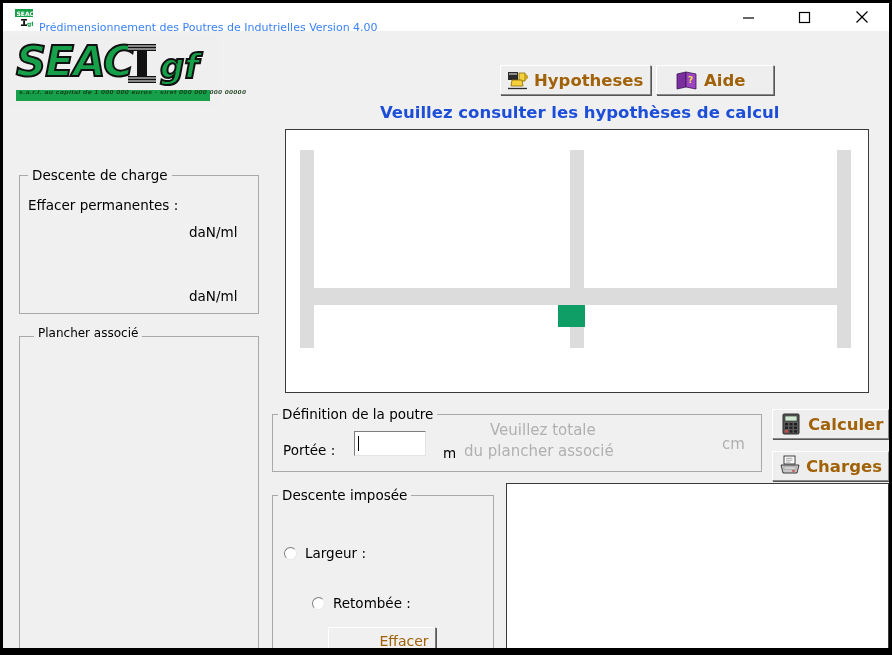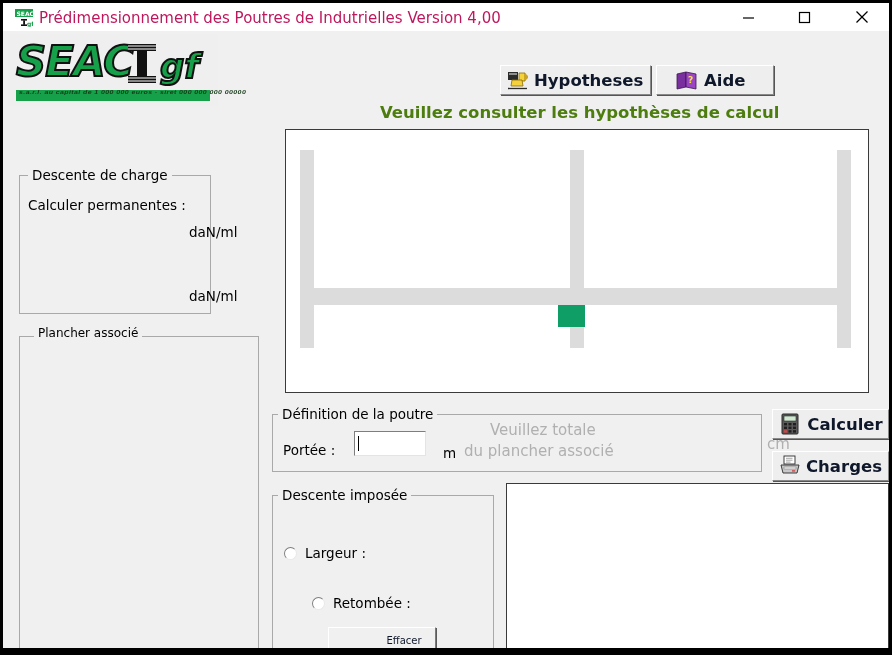--- a/index.html
+++ b/index.html
@@ -28,23 +28,23 @@
     border-top: 3px solid #000;
     border-right: 3px solid #000;
   }
   #title-icon {
     position: absolute;
     left: 12px; top: 6px;
     width: 18px; height: 18px;
   }
   #title-text {
     position: absolute;
-    left: 36px; top: 6px;
-    font-size: 15px;
-    color: #be185d;
+    left: 36px; top: 18px;
+    font-size: 11px;
+    color: #3b82f6;
     white-space: nowrap;
     font-family: "DejaVu Sans", sans-serif;
   }
   .wbtn {
     position: absolute;
     top: 0;
     width: 46px; height: 28px;
     display: flex; align-items: center; justify-content: center;
     cursor: default;
   }
@@ -127,52 +127,52 @@
     box-shadow: 1px 1px 0 #555;
     box-sizing: border-box;
     display: flex;
     align-items: center;
     cursor: default;
     font-family: "DejaVu Sans", sans-serif;
   }
   .btn3d .blabel {
     font-size: 16.5px;
     font-weight: bold;
-    color: #0f172a;
+    color: #a16207;
     white-space: nowrap;
   }
   .btn3d .bicon {
     flex: 0 0 auto;
     display: flex; align-items: center; justify-content: center;
   }
 
   #btn-hypotheses { left: 497px; top: 34px; width: 151px; height: 30px; padding-left: 5px; }
   #btn-hypotheses .bicon { width: 24px; height: 22px; margin-right: 4px; }
   #btn-aide { left: 653px; top: 34px; width: 118px; height: 30px; padding-left: 18px; }
   #btn-aide .bicon { width: 24px; height: 22px; margin-right: 5px; }
   #btn-fermer { left: 775px; top: 34px; width: 111px; height: 30px; padding-left: 10px; }
   #btn-fermer .bicon { width: 22px; height: 22px; margin-right: 6px; }
 
-  #btn-calculer { left: 769px; top: 378px; width: 117px; height: 30px; padding-left: 2px; justify-content: center; }
+  #btn-calculer { left: 769px; top: 378px; width: 117px; height: 30px; padding-left: 8px; }
   #btn-calculer .bicon { width: 20px; height: 22px; margin-right: 7px; }
   #btn-imprimer { left: 769px; top: 420px; width: 117px; height: 30px; padding-left: 6px; }
   #btn-imprimer .bicon { width: 22px; height: 22px; margin-right: 5px; }
 
   #btn-effacer {
     left: 325px; top: 596px; width: 108px; height: 27px;
     justify-content: center;
     background: #f0f0f0;
     border-top: 1.5px solid #ffffff;
     border-left: 1.5px solid #ffffff;
     border-right: 1.5px solid #7a7a7a;
     border-bottom: 1.5px solid #7a7a7a;
     box-shadow: 1px 1px 0 #5a5a5a;
   }
   #btn-effacer .blabel {
-    font-size: 10px;
+    font-size: 14px;
     font-weight: normal;
     font-family: "DejaVu Sans", sans-serif;
     margin-left: 44px;
   }
 
   
   #warning {
     position: absolute;
     left: 377px; top: 72px;
     font-size: 16.5px;
@@ -192,21 +192,21 @@
     position: absolute;
     top: -9px;
     background: #f0f0f0;
     padding: 0 4px;
     font-size: 13.5px;
     color: #000;
     white-space: nowrap;
     font-family: "DejaVu Sans", sans-serif;
   }
 
-  #gb-descente { left: 16px; top: 144px; width: 192px; height: 139px; }
+  #gb-descente { left: 16px; top: 144px; width: 240px; height: 139px; }
   #gb-descente .gb-title { left: 8px; }
 
   #gb-plancher { left: 16px; top: 305px; width: 240px; height: 328px; }
   #gb-plancher .gb-title { left: 14px; top: -11px; font-size: 12px; }
 
   #gb-definition { left: 269px; top: 383px; width: 490px; height: 58px; }
   #gb-definition .gb-title { left: 5px; }
 
   #gb-dimension { left: 269px; top: 464px; width: 222px; height: 170px; }
   #gb-dimension .gb-title { left: 5px; }
@@ -229,21 +229,21 @@
 
   #lbl-charges-perm  { left: 25px; top: 166px; }
   #lbl-unit-perm     { left: 186px; top: 193px; }
   #lbl-charges-expl  { left: 25px; top: 229px; }
   #lbl-unit-expl     { left: 186px; top: 257px; }
 
   #lbl-portee { left: 280px; top: 411px; }
   #lbl-unit-m { left: 440px; top: 414px; }
   #lbl-epaisseur1 { left: 487px; top: 390px; }
   #lbl-epaisseur2 { left: 461px; top: 411px; }
-  #lbl-unit-cm { left: 719px; top: 404px; margin-left: 45px; }
+  #lbl-unit-cm { left: 719px; top: 404px; }
 
   
   .radio {
     position: absolute;
     display: flex;
     align-items: center;
     cursor: default;
     text-align: right;
   }
   .radio .rdot {
@@ -417,26 +417,26 @@
         <svg width="24" height="22" viewBox="0 0 24 22">
           <path d="M2 5 L11 3 L11 18 L2 20 Z" fill="#7a2f9e" stroke="#3d1550" stroke-width="0.8"></path>
           <path d="M11 3 L21 5 L21 20 L11 18 Z" fill="#9b44c4" stroke="#3d1550" stroke-width="0.8"></path>
           <text x="13" y="14" font-size="9" font-weight="bold" fill="#f5e04a" font-family="DejaVu Sans, sans-serif">?</text>
         </svg>
       </span>
       <span class="blabel">Aide</span>
     </div>
 
 
-    <div id="warning" style="color: #4d7c0f;">Veuillez consulter les hypothèses de calcul</div>
+    <div id="warning" style="color: #1d4ed8;">Veuillez consulter les hypothèses de calcul</div>
 
     <div class="groupbox" id="gb-descente">
       <span class="gb-title">Descente de charge</span>
     </div>
-    <span class="lbl" id="lbl-charges-perm">Calculer permanentes :</span>
+    <span class="lbl" id="lbl-charges-perm">Effacer permanentes :</span>
     <span class="lbl" id="lbl-unit-perm">daN/ml</span>
     <span class="lbl" id="lbl-unit-expl">daN/ml</span>
 
     <div class="groupbox" id="gb-plancher">
       <span class="gb-title">Plancher associé</span>
     </div>
     <div id="rad-clip">
       
       
       

